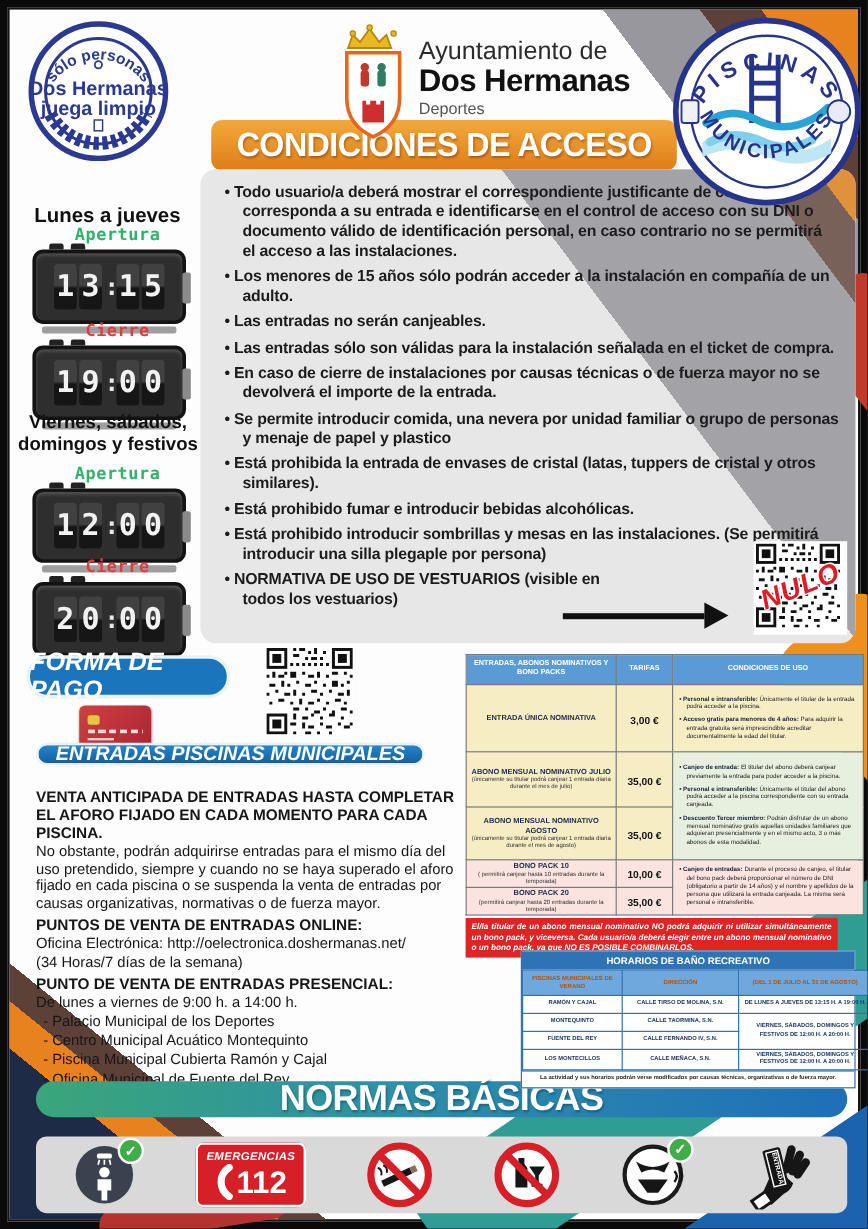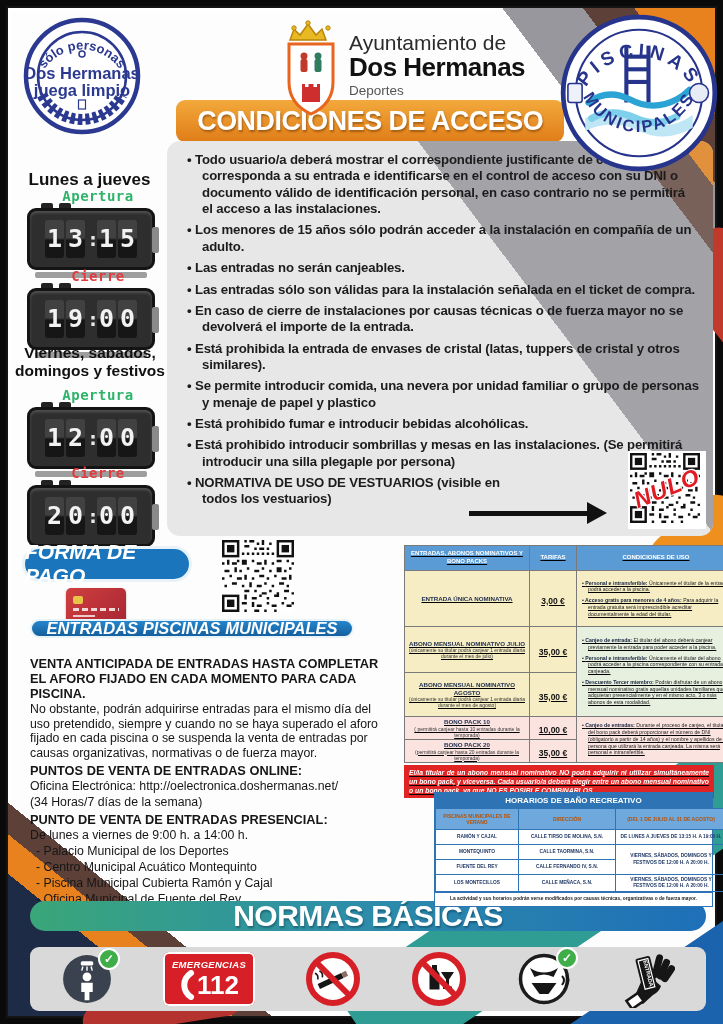--- a/index.html
+++ b/index.html
@@ -93,21 +93,21 @@
   .ent-banner{position:absolute;left:30px;top:619px;width:324px;height:19px;z-index:2;box-sizing:border-box;
     background:linear-gradient(180deg,#2585cc,#15609e);border-radius:15px;border:2.5px solid #e8f3f8;
     display:flex;align-items:center;justify-content:center;color:#fff;font-weight:bold;font-style:italic;font-size:16.5px;}
   .ent-text{position:absolute;left:30px;top:653px;width:356px;z-index:2;color:#161616;
     font-size:12.3px;line-height:1.18;}
   .ent-text .bold{font-weight:bold;font-size:12.8px;margin-top:3px;}
   .ent-text div{margin-bottom:1px;}
   .places div{margin-left:6px;line-height:1.22;}
 
   
-  .tarifas-wrap{position:absolute;left:404px;top:545px;width:310px;z-index:3;text-decoration:underline;}
+  .tarifas-wrap{position:absolute;left:388px;top:545px;width:310px;z-index:3;}
   table.tarifas{border-collapse:collapse;width:310px;table-layout:fixed;}
   table.tarifas th,table.tarifas td{border:1px solid #7a7a7a;padding:1px 3px;vertical-align:middle;}
   table.tarifas th{background:#5b9bd5;color:#fff;font-weight:bold;font-size:6px;text-align:center;height:22px;line-height:1.3;}
   .c-name{width:118px;text-align:center;}
   .c-price{width:40px;text-align:center;}
   .c-cond{width:152px;vertical-align:top;}
   .nm{display:block;font-weight:bold;font-size:6.2px;color:#1d2c4e;line-height:1.25;}
   .sub{display:block;font-size:5px;color:#333;line-height:1.2;}
   .price{font-weight:bold;font-size:8.5px;color:#111;}
   .bg-cream{background:#f6edc4;} .bg-green{background:#e7efdf;} .bg-pink{background:#fbe4e0;}
@@ -230,22 +230,22 @@
       <span>CONDICIONES DE ACCESO</span>
     </div>
 
   <div class="panel">
     <div class="bullets">
       <div class="b">Todo usuario/a deberá mostrar el correspondiente justificante de compra que corresponda a su entrada e identificarse en el control de acceso con su DNI o documento válido de identificación personal, en caso contrario no se permitirá el acceso a las instalaciones.</div>
       <div class="b">Los menores de 15 años sólo podrán acceder a la instalación en compañía de un adulto.</div>
       <div class="b">Las entradas no serán canjeables.</div>
       <div class="b">Las entradas sólo son válidas para la instalación señalada en el ticket de compra.</div>
       <div class="b">En caso de cierre de instalaciones por causas técnicas o de fuerza mayor no se devolverá el importe de la entrada.</div>
+      <div class="b">Se permite introducir comida, una nevera por unidad familiar o grupo de personas y menaje de papel y plastico</div>
       <div class="b">Está prohibida la entrada de envases de cristal (latas, tuppers de cristal y otros similares).</div>
-      <div class="b">Se permite introducir comida, una nevera por unidad familiar o grupo de personas y menaje de papel y plastico</div>
       <div class="b">Está prohibido fumar e introducir bebidas alcohólicas.</div>
       <div class="b">Está prohibido introducir sombrillas y mesas en las instalaciones. (Se permitirá introducir una silla plegaple por persona)</div>
       <div class="b vest">NORMATIVA DE USO DE VESTUARIOS (visible en todos los vestuarios)</div>
     </div>
     <div class="arrow">
         <span class="shaft"></span>
         <span class="head"></span>
       </div>
     <div class="qr2wrap">
       <svg width="70" height="70" viewBox="0 0 29 29">

